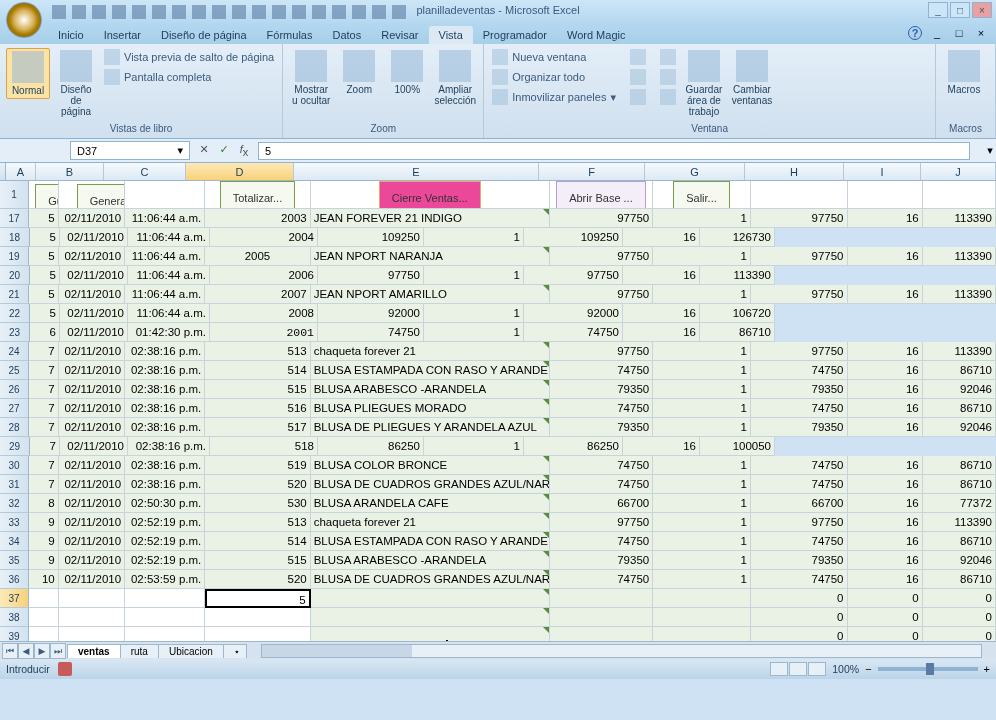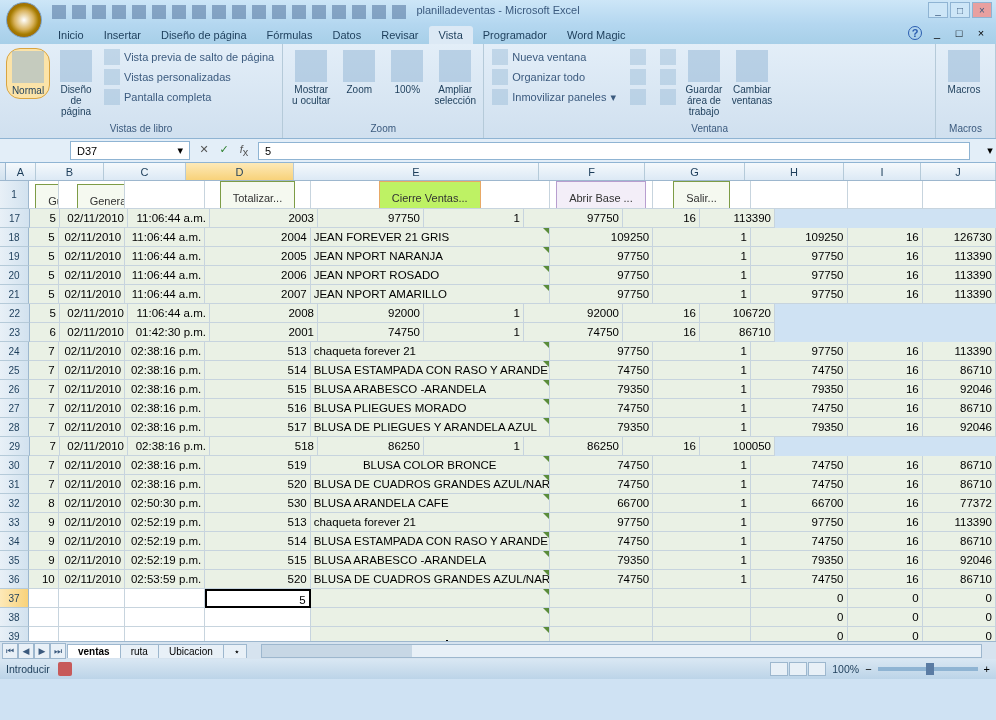--- a/index.html
+++ b/index.html
@@ -15,21 +15,21 @@
 .ribbon-tabs{height:20px;display:flex;align-items:flex-end;padding-left:48px;background:linear-gradient(#b4d7f0,#a7cfe8);position:relative;}
 .tab{padding:3px 10px;color:#1c3d5a;cursor:pointer;}
 .tab.active{background:#dce9f5;border-radius:3px 3px 0 0;}
 .help-icons{position:absolute;right:8px;top:2px;display:flex;gap:8px;}
 .help-icons span{width:14px;height:14px;display:flex;align-items:center;justify-content:center;}
 .ribbon{height:95px;background:linear-gradient(#e3eef8,#d0e0ef);border-bottom:1px solid #8fb4d3;display:flex;}
 .ribbon-group{border-right:1px solid #b5cad9;padding:2px 6px;display:flex;flex-direction:column;justify-content:space-between;min-width:60px;}
 .group-content{display:flex;gap:4px;flex:1;align-items:flex-start;padding-top:2px;}
 .group-label{text-align:center;color:#3b5a7e;font-size:10px;padding:2px 0;}
 .big-btn{display:flex;flex-direction:column;align-items:center;width:44px;padding:2px;cursor:pointer;}
-.big-btn.active{background:#fbe3a8;border:1px solid #d9a441;border-radius:14px;}
+.big-btn.active{background:#fbe3a8;border:1px solid #d9a441;border-radius:2px;}
 .bb-icon{width:32px;height:32px;background:#8fb4d3;opacity:.5;margin-bottom:2px;}
 .bb-label{font-size:10px;text-align:center;line-height:1.1;color:#1c3d5a;}
 .small-items{display:flex;flex-direction:column;gap:2px;}
 .sm-item{display:flex;align-items:center;gap:4px;font-size:10px;color:#3b5a7e;padding:1px 2px;}
 .sm-icon{width:16px;height:16px;background:#8fb4d3;opacity:.4;}
 .formula-bar{height:24px;background:#e3eef8;border-bottom:1px solid #8fb4d3;display:flex;align-items:center;}
 .name-box{width:120px;margin-left:70px;background:#fff;border:1px solid #8fb4d3;padding:2px 6px;display:flex;justify-content:space-between;align-items:center;}
 .fb-btns{display:flex;gap:4px;margin:0 6px;}
 .fb-btn{width:16px;text-align:center;color:#555;}
 .formula-input{flex:1;background:#fff;border:1px solid #8fb4d3;padding:2px 6px;margin-right:14px;}
@@ -41,21 +41,21 @@
 .row{display:flex;height:19px;}
 .row-h{width:30px;background:linear-gradient(90deg,#e8f0f7,#d2e2ef);border-right:1px solid #9db7ce;border-bottom:1px solid #b5cad9;text-align:center;line-height:19px;color:#1c3d5a;font-size:10px;}
 .row-h.active{background:linear-gradient(90deg,#fde9b8,#f8d27a);}
 .cell{border-right:1px solid #c7d4de;border-bottom:1px solid #c7d4de;padding:0 3px;line-height:19px;overflow:hidden;white-space:nowrap;background:#eaf1e5;font-size:11.5px;color:#000;}
 .cell.txt-r{text-align:right;}
 .cell.white{background:#fff;}
 .row1 .cell{background:#fff;height:28px;line-height:28px;}
 .row1{height:28px;}
 .row1 .row-h{height:28px;line-height:28px;}
 .btn-like{display:inline-block;border:1.5px solid #7d9c46;padding:2px 12px;background:#f5f9f0;font-size:11px;color:#333;}
-.btn-like.orange{border-color:#e8a866;background:#bef264;}
+.btn-like.orange{border-color:#e8a866;background:#ec4899;}
 .btn-like.purple{border-color:#b89ecf;background:#f3eef8;}
 .active-cell{border:2px solid #000 !important;background:#fff !important;position:relative;}
 .tabs-bar{height:18px;background:#d6e3ef;display:flex;align-items:center;border-top:1px solid #9db7ce;}
 .nav-btns{display:flex;margin-left:2px;}
 .nav-btn{width:16px;height:16px;border:1px solid #9db7ce;background:#e8f0f7;text-align:center;line-height:14px;font-size:9px;color:#3b5a7e;}
 .sheet-tab{padding:1px 10px;background:#e8f0f7;border:1px solid #9db7ce;border-bottom:none;margin-left:-1px;font-size:10px;}
 .sheet-tab.active{background:#fff;font-weight:bold;}
 .hscroll{flex:1;margin:0 14px;height:14px;background:#e8f0f7;border:1px solid #9db7ce;position:relative;}
 .hscroll-thumb{position:absolute;left:0;width:150px;height:100%;background:#c7d7e5;}
 .status-bar{height:20px;background:linear-gradient(#d9e7f3,#bcd4e8);display:flex;align-items:center;padding:0 6px;justify-content:space-between;}
@@ -135,24 +135,20 @@
           <div class="bb-icon"></div>
           <div class="bb-label">Diseño de página</div>
         </div>
       <div class="small-items">
         <div class="sm-item">
             <div class="sm-icon"></div>
             <span>Vista previa de salto de página</span>
           </div>
         <div class="sm-item">
             <div class="sm-icon"></div>
-            <span>Vistas personalizadas</span>
-          </div>
-        <div class="sm-item">
-            <div class="sm-icon"></div>
             <span>Pantalla completa</span>
           </div>
       </div>
     </div>
     <div class="group-label">Vistas de libro</div>
   </div>
   <div class="ribbon-group">
     <div class="group-content">
       <div class="big-btn">
           <div class="bb-icon"></div>
@@ -282,59 +278,58 @@
       <div class="cell white" style="width: 99px; text-align: center; position: relative;"></div>
       <div class="cell white" style="width: 77px; text-align: center; position: relative;"></div>
       <div class="cell white" style="width: 75px; text-align: center; position: relative;"></div>
     </div>
     <div class="row">
       <div class="row-h">17</div>
       <div class="cell txt-r" style="width: 30px;">5</div>
       <div class="cell txt-r" style="width: 68px;">02/11/2010</div>
       <div class="cell txt-r" style="width: 82px;">11:06:44 a.m.</div>
       <div class="cell txt-r" style="width: 108px;">2003</div>
+      <div class="cell " style="width: 245px; position: relative;">JEAN FOREVER 21 INDIGO<div class="corner-tri"></div></div>
       <div class="cell txt-r" style="width: 106px;">97750</div>
       <div class="cell txt-r" style="width: 100px;">1</div>
       <div class="cell txt-r" style="width: 99px;">97750</div>
       <div class="cell txt-r" style="width: 77px;">16</div>
       <div class="cell txt-r" style="width: 75px;">113390</div>
     </div>
     <div class="row">
       <div class="row-h">18</div>
       <div class="cell txt-r" style="width: 30px;">5</div>
       <div class="cell txt-r" style="width: 68px;">02/11/2010</div>
       <div class="cell txt-r" style="width: 82px;">11:06:44 a.m.</div>
       <div class="cell txt-r" style="width: 108px; text-align: right;">2004</div>
-      <div class="cell " style="width: 245px; position: relative;">JEAN FOREVER 21 GRIS<div class="corner-tri"></div></div>
       <div class="cell txt-r" style="width: 106px;">109250</div>
       <div class="cell txt-r" style="width: 100px;">1</div>
       <div class="cell txt-r" style="width: 99px;">109250</div>
       <div class="cell txt-r" style="width: 77px;">16</div>
       <div class="cell txt-r" style="width: 75px;">126730</div>
     </div>
     <div class="row">
       <div class="row-h">19</div>
       <div class="cell txt-r" style="width: 30px;">5</div>
       <div class="cell txt-r" style="width: 68px;">02/11/2010</div>
       <div class="cell txt-r" style="width: 82px;">11:06:44 a.m.</div>
-      <div class="cell txt-r" style="width: 108px;">2005</div>
+      <div class="cell txt-r" style="width: 108px; text-align: center;">2005</div>
       <div class="cell " style="width: 245px; position: relative;">JEAN NPORT NARANJA<div class="corner-tri"></div></div>
       <div class="cell txt-r" style="width: 106px;">97750</div>
       <div class="cell txt-r" style="width: 100px;">1</div>
       <div class="cell txt-r" style="width: 99px;">97750</div>
       <div class="cell txt-r" style="width: 77px;">16</div>
       <div class="cell txt-r" style="width: 75px;">113390</div>
     </div>
     <div class="row">
       <div class="row-h">20</div>
       <div class="cell txt-r" style="width: 30px;">5</div>
       <div class="cell txt-r" style="width: 68px;">02/11/2010</div>
       <div class="cell txt-r" style="width: 82px;">11:06:44 a.m.</div>
       <div class="cell txt-r" style="width: 108px;">2006</div>
-      <div class="cell " style="width: 245px; position: relative;">JEAN NPORT ROSADO<div class="corner-tri"></div></div>
       <div class="cell txt-r" style="width: 106px;">97750</div>
       <div class="cell txt-r" style="width: 100px;">1</div>
       <div class="cell txt-r" style="width: 99px;">97750</div>
       <div class="cell txt-r" style="width: 77px;">16</div>
       <div class="cell txt-r" style="width: 75px;">113390</div>
     </div>
     <div class="row">
       <div class="row-h">21</div>
       <div class="cell txt-r" style="width: 30px;">5</div>
       <div class="cell txt-r" style="width: 68px;">02/11/2010</div>
@@ -357,21 +352,21 @@
       <div class="cell txt-r" style="width: 100px;">1</div>
       <div class="cell txt-r" style="width: 99px;">92000</div>
       <div class="cell txt-r" style="width: 77px;">16</div>
       <div class="cell txt-r" style="width: 75px;">106720</div>
     </div>
     <div class="row">
       <div class="row-h">23</div>
       <div class="cell txt-r" style="width: 30px;">6</div>
       <div class="cell txt-r" style="width: 68px;">02/11/2010</div>
       <div class="cell txt-r" style="width: 82px;">01:42:30 p.m.</div>
-      <div class="cell txt-r" style="width: 108px;">2001</div>
+      <div class="cell txt-r" style="width: 108px; font-family: Liberation Mono, monospace;">2001</div>
       <div class="cell txt-r" style="width: 106px;">74750</div>
       <div class="cell txt-r" style="width: 100px;">1</div>
       <div class="cell txt-r" style="width: 99px;">74750</div>
       <div class="cell txt-r" style="width: 77px;">16</div>
       <div class="cell txt-r" style="width: 75px;">86710</div>
     </div>
     <div class="row">
       <div class="row-h">24</div>
       <div class="cell txt-r" style="width: 30px;">7</div>
       <div class="cell txt-r" style="width: 68px;">02/11/2010</div>
@@ -447,21 +442,21 @@
       <div class="cell txt-r" style="width: 99px;">86250</div>
       <div class="cell txt-r" style="width: 77px;">16</div>
       <div class="cell txt-r" style="width: 75px;">100050</div>
     </div>
     <div class="row">
       <div class="row-h">30</div>
       <div class="cell txt-r" style="width: 30px;">7</div>
       <div class="cell txt-r" style="width: 68px;">02/11/2010</div>
       <div class="cell txt-r" style="width: 82px;">02:38:16 p.m.</div>
       <div class="cell txt-r" style="width: 108px;">519</div>
-      <div class="cell " style="width: 245px; position: relative; text-align: center;">BLUSA COLOR BRONCE<div class="corner-tri"></div></div>
+      <div class="cell " style="width: 245px; position: relative;">BLUSA COLOR BRONCE<div class="corner-tri"></div></div>
       <div class="cell txt-r" style="width: 106px;">74750</div>
       <div class="cell txt-r" style="width: 100px;">1</div>
       <div class="cell txt-r" style="width: 99px;">74750</div>
       <div class="cell txt-r" style="width: 77px;">16</div>
       <div class="cell txt-r" style="width: 75px;">86710</div>
     </div>
     <div class="row">
       <div class="row-h">31</div>
       <div class="cell txt-r" style="width: 30px;">7</div>
       <div class="cell txt-r" style="width: 68px;">02/11/2010</div>

